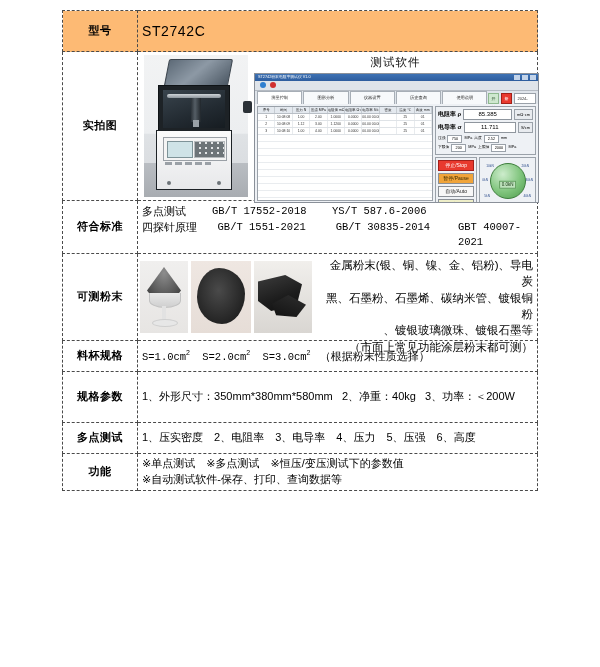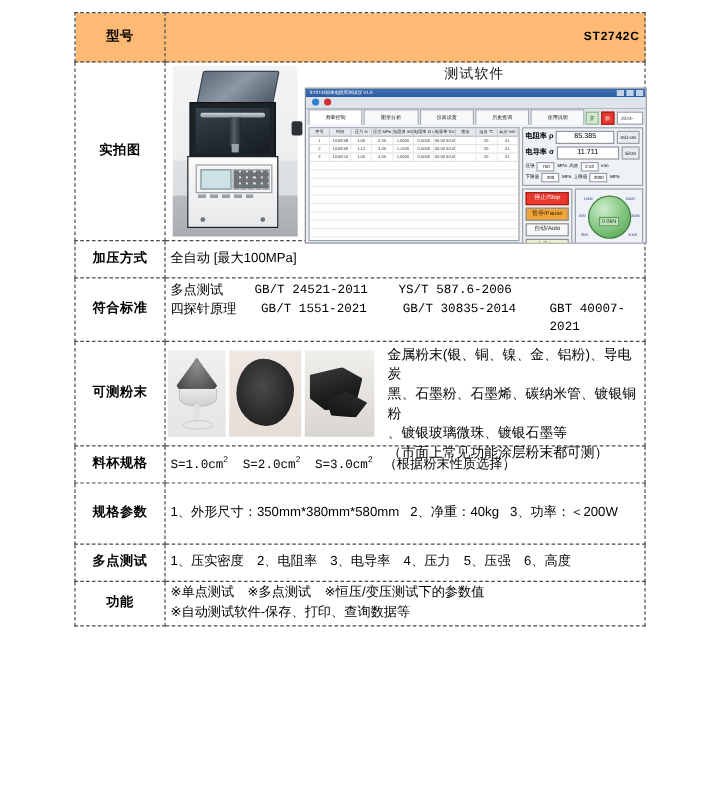--- a/index.html
+++ b/index.html
@@ -27,23 +27,23 @@
   td.lbl{
     width:66px;
     text-align:center;
     font-weight:bold;
     font-size:12px;
     letter-spacing:0.5px;
     white-space:nowrap;
   }
   tr.model td{background:#fdba74;height:36px;}
   tr.model td.val{
-    text-align:right;
-    font-weight:bold;
-    font-size:10px;
+    text-align:left;
+    font-weight:normal;
+    font-size:14px;
     letter-spacing:0.6px;
   }
   
   .photo-cell{height:148px;padding:0 !important;}
   .photo-wrap{display:flex;align-items:stretch;height:148px;}
   .machine-col{width:116px;flex:none;position:relative;}
   .soft-col{flex:1;position:relative;padding-top:2px;}
   .soft-title{
     text-align:center;font-size:11.5px;color:#111;letter-spacing:1px;
     margin:0 0 2px 0;
@@ -162,21 +162,21 @@
     border:1px solid #3e7d3d;
   }
   .gauge-val{position:absolute;left:50%;top:50%;transform:translate(-50%,-50%);
     font-size:4.5px;color:#13340f;background:#bfe2bd;border:1px solid #5f9d5c;padding:0 2px;}
   .gauge-tick{position:absolute;font-size:3.2px;color:#2a4a8a;}
   .gauge-bottom{position:absolute;bottom:2px;left:0;right:0;display:flex;
     justify-content:center;gap:3px;}
   .gauge-bottom span{background:#e4e8ec;border:1px solid #9aa1a9;font-size:3.6px;padding:0 2px;}
   
   .powder-cell{height:86px;padding:0 !important;}
-  .powder-wrap{display:flex;height:86px;align-items:stretch;}
+  .powder-wrap{display:flex;height:86px;align-items:stretch;text-align:right;}
   .pimgs{width:175px;flex:none;display:flex;align-items:center;gap:3px;padding:3px 2px;}
   .pimg{height:72px;border:0;}
   .p1{width:48px;background:linear-gradient(#f0efee,#e7e5e3);position:relative;overflow:hidden;}
   .p1 .cone{position:absolute;left:7px;top:6px;width:34px;height:30px;
     background:radial-gradient(ellipse at 50% 20%,#8d8d8d,#5c5c5c 60%,#3a3a3a);
     clip-path:polygon(50% 0%,100% 78%,85% 100%,15% 100%,0% 78%);}
   .p1 .bowl{position:absolute;left:9px;top:32px;width:30px;height:14px;
     background:linear-gradient(#e9e9e9,#cfcfcf);border-radius:0 0 50% 50%;
     border:1px solid #c2c2c2;border-top:none;}
   .p1 .stem{position:absolute;left:22px;top:45px;width:4px;height:14px;background:#e2e2e2;}
@@ -389,31 +389,27 @@
               </div>
 
             </div>
           </div>
 
         </div>
       </td>
     </tr>
 
 
-    <tr>
-      <td class="lbl">加压方式</td>
-      <td class="r-h28">全自动 [最大100MPa]</td>
-    </tr>
 
     <tr>
       <td class="lbl">符合标准</td>
       <td style="height:48px">
         <div style="display:flex;gap:0;">
           <span style="width:70px;">多点测试</span>
-          <span class="mono" style="width:120px;">GB/T 24521-2011</span>
+          <span class="mono" style="width:120px;">GB/T 17552-2018</span>
           <span class="mono">YS/T 587.6-2006</span>
         </div>
         <div style="display:flex;gap:16px;">
           <span style="width:70px;">四探针原理</span>
           <span class="mono" style="width:120px;">GB/T 1551-2021</span>
           <span class="mono" style="width:125px;">GB/T 30835-2014</span>
           <span class="mono">GBT 40007-2021</span>
         </div>
       </td>
     </tr>

